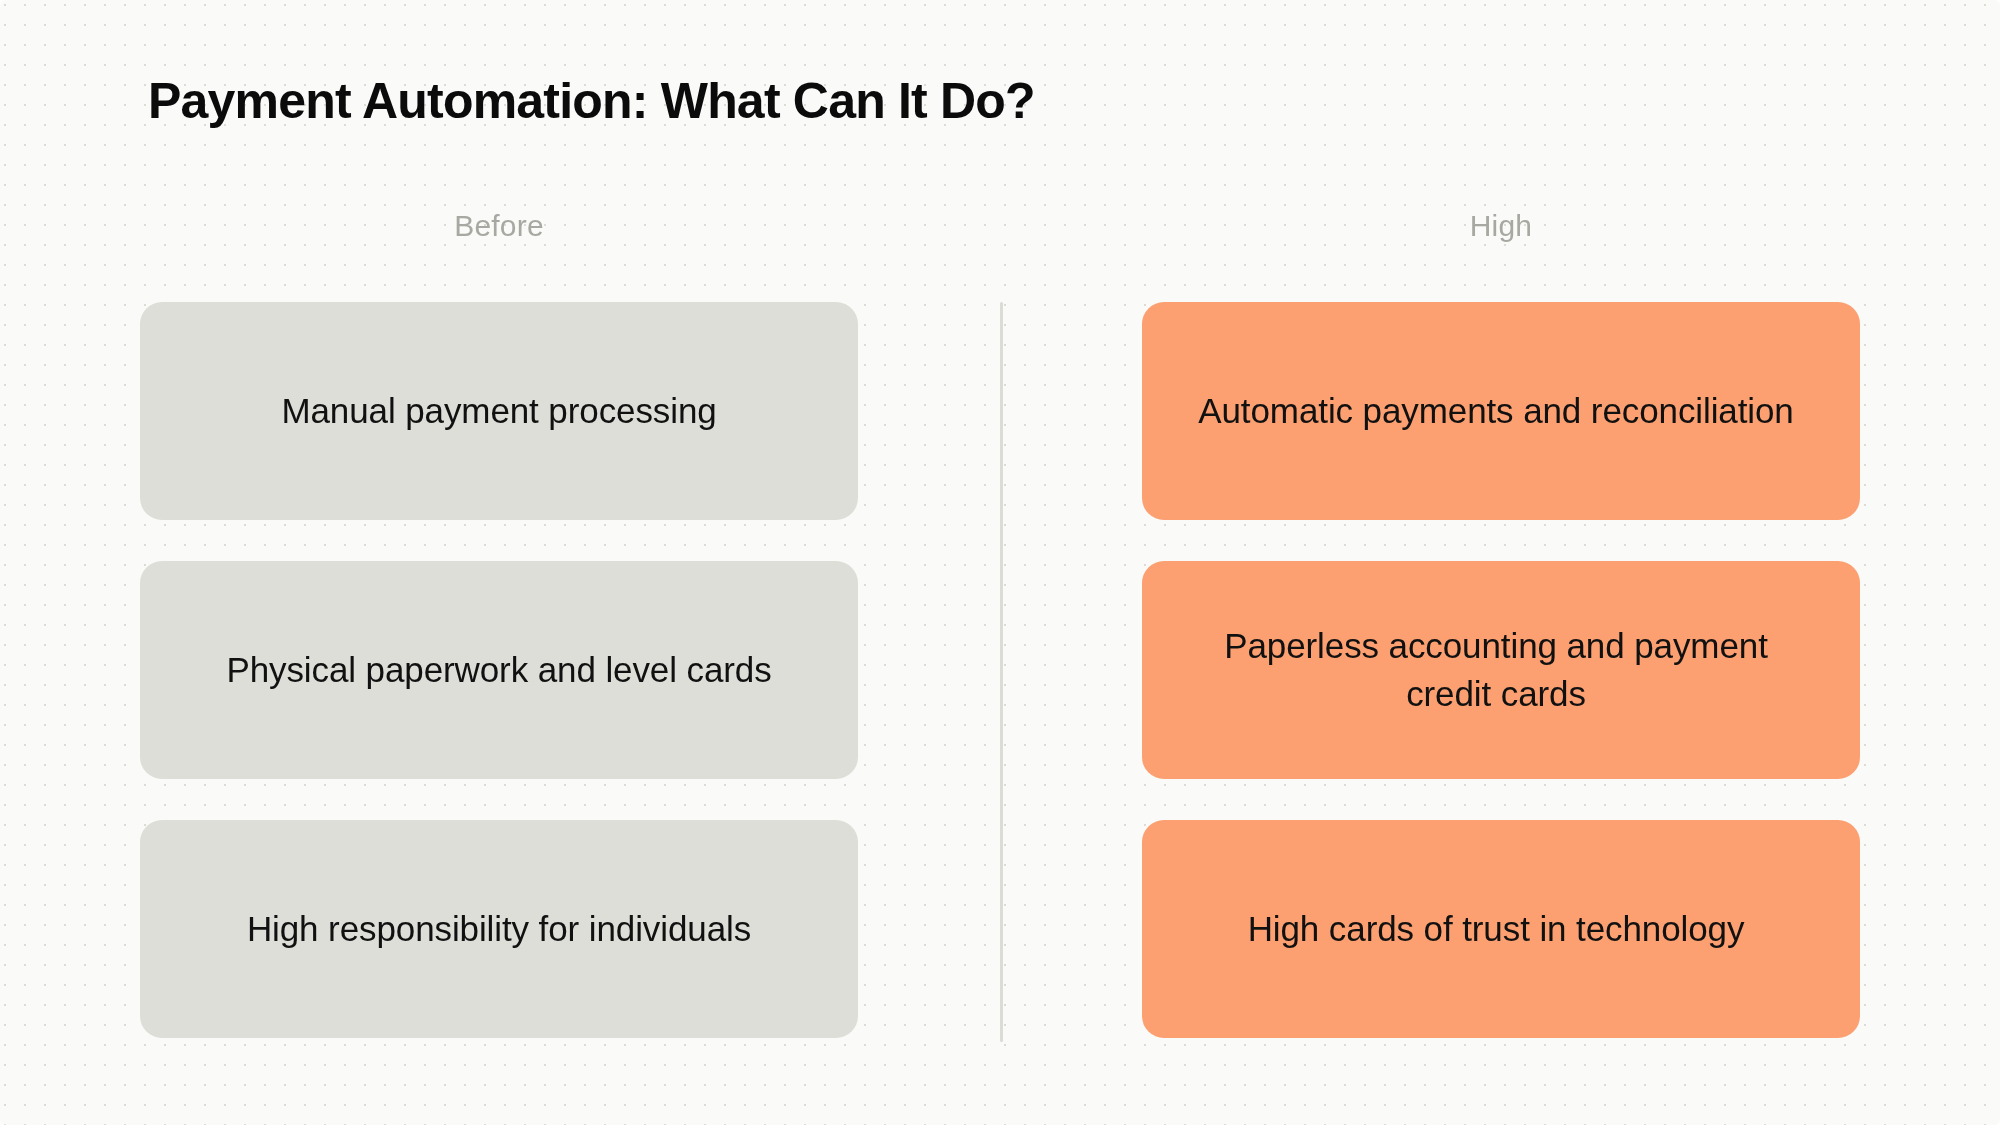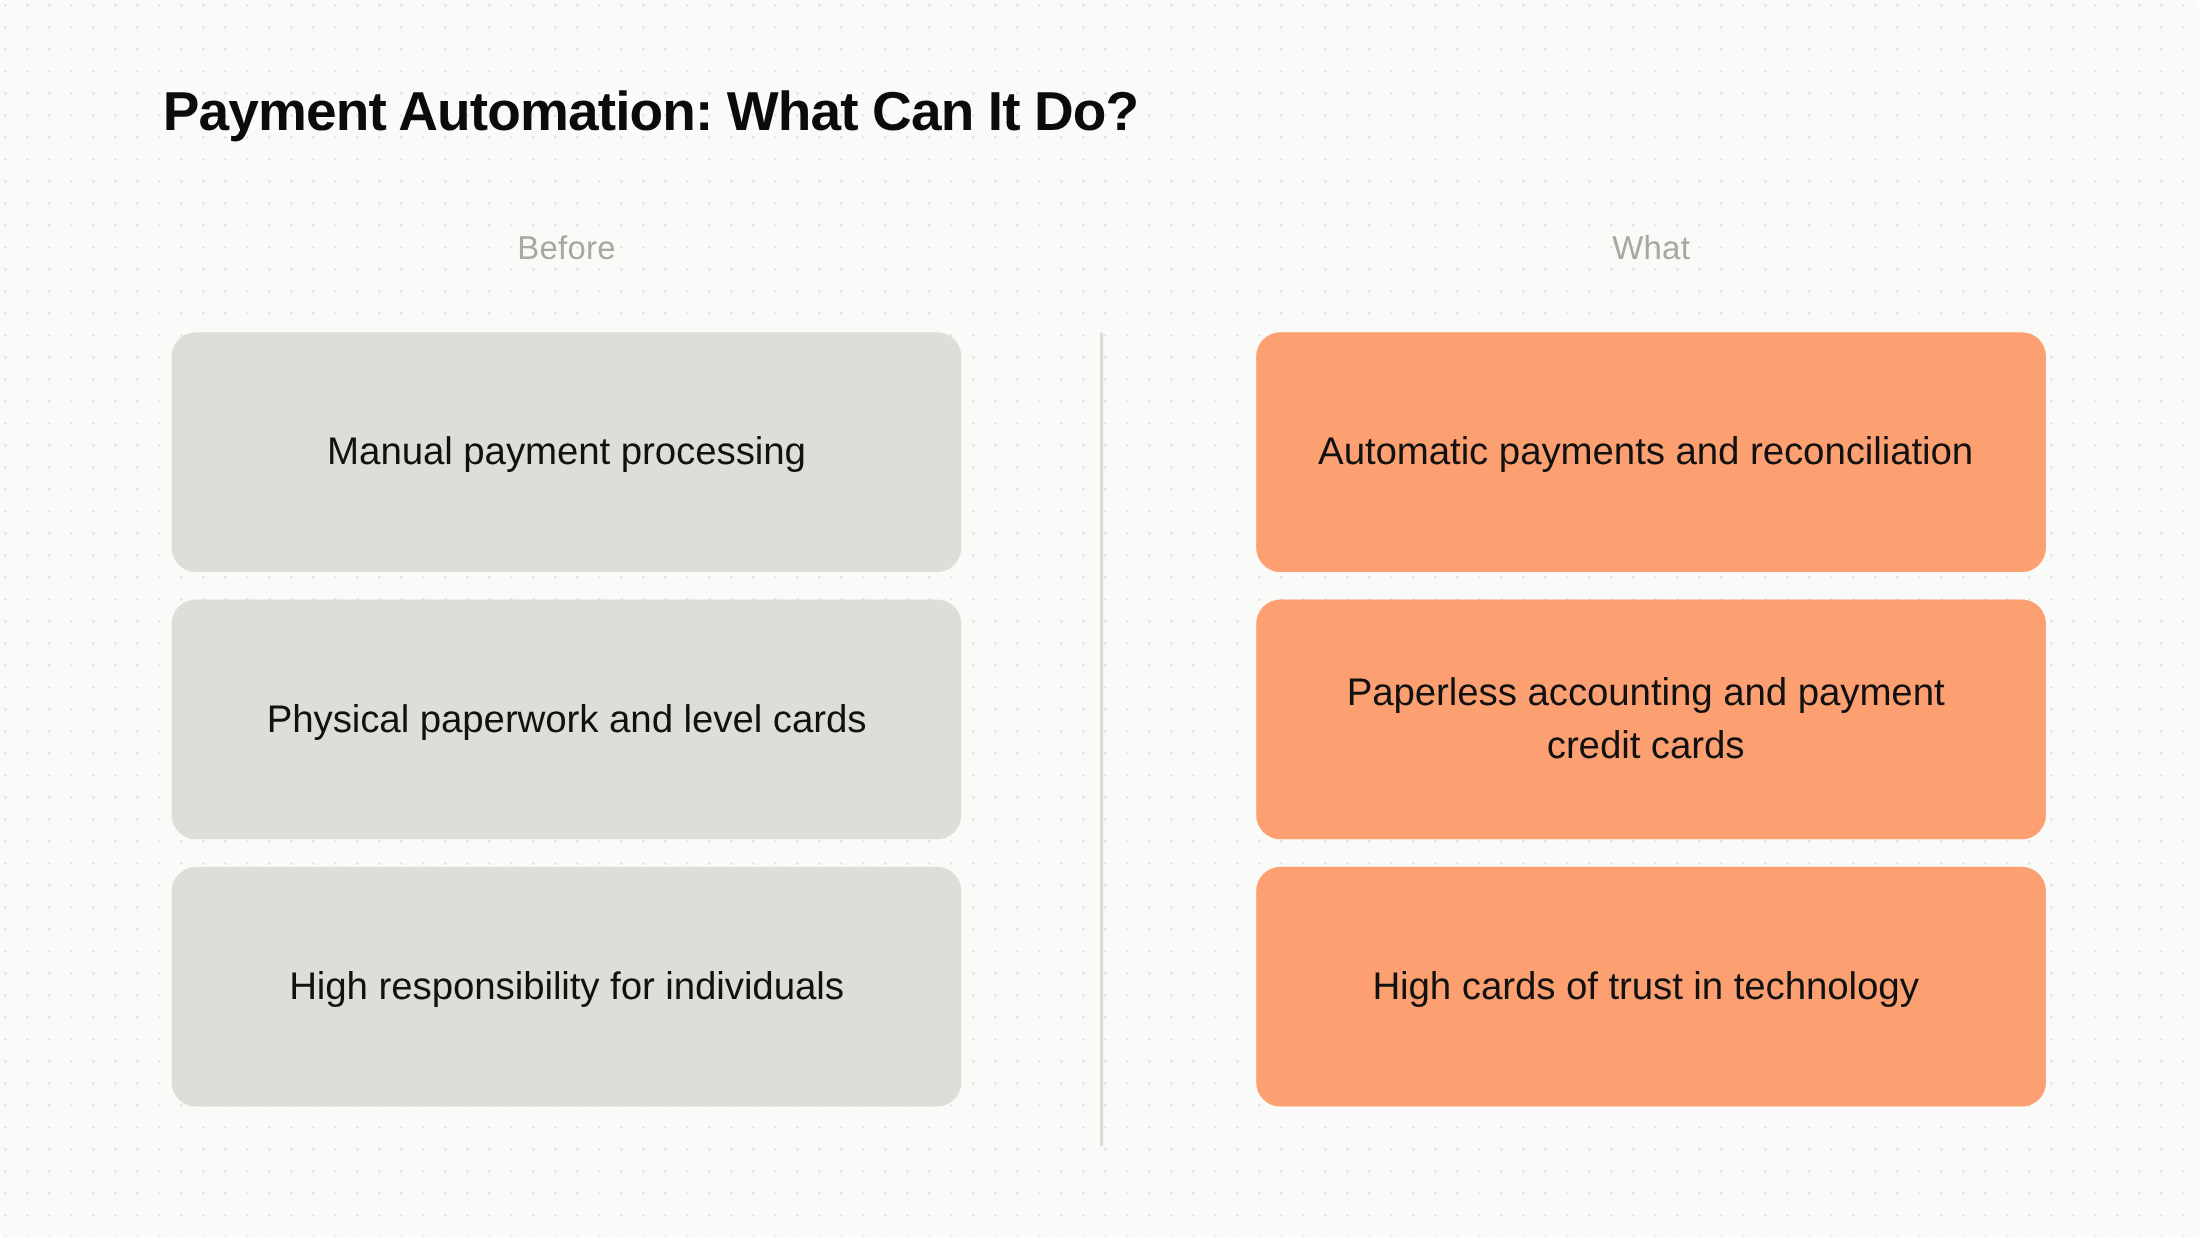--- a/index.html
+++ b/index.html
@@ -54,21 +54,21 @@
     top: 200px;
     width: 1720px;
     height: 860px;
   }
 
   .col {
     position: absolute;
     top: 0;
     width: 718px;
   }
-  .col-before { left: 16px; }
+  .col-before { left: 0px; }
   .col-after  { left: 1002px; }
 
   .col-head {
     height: 60px;
     line-height: 52px;
     text-align: center;
     font-size: 30px;
     font-weight: 400;
     color: #a8a8a2;
     letter-spacing: 0.2px;
@@ -90,21 +90,21 @@
     position: absolute;
     top: 102px;
     left: 0;
     width: 718px;
   }
 
   .card {
     box-sizing: border-box;
     width: 718px;
     height: 218px;
-    margin-bottom: 25px;
+    margin-bottom: 41px;
     border-radius: 22px;
     display: flex;
     align-items: center;
     justify-content: center;
     padding: 0 54px;
     text-align: center;
   }
   .card:last-child { margin-bottom: 4px; }
 
   .card-before { background: #dedeD9; }
@@ -139,21 +139,21 @@
         </div>
         <div class="card card-before">
           <span class="card-text">High responsibility for individuals</span>
         </div>
       </div>
     </div>
 
     <div class="divider"></div>
 
     <div class="col col-after">
-      <div class="col-head">What</div>
+      <div class="col-head">High</div>
 
       <div class="card-stack">
         <div class="card card-after">
           <span class="card-text">Automatic payments and reconciliation</span>
         </div>
         <div class="card card-after">
           <span class="card-text">Paperless accounting and payment credit cards</span>
         </div>
         <div class="card card-after">
           <span class="card-text">High cards of trust in technology</span>

